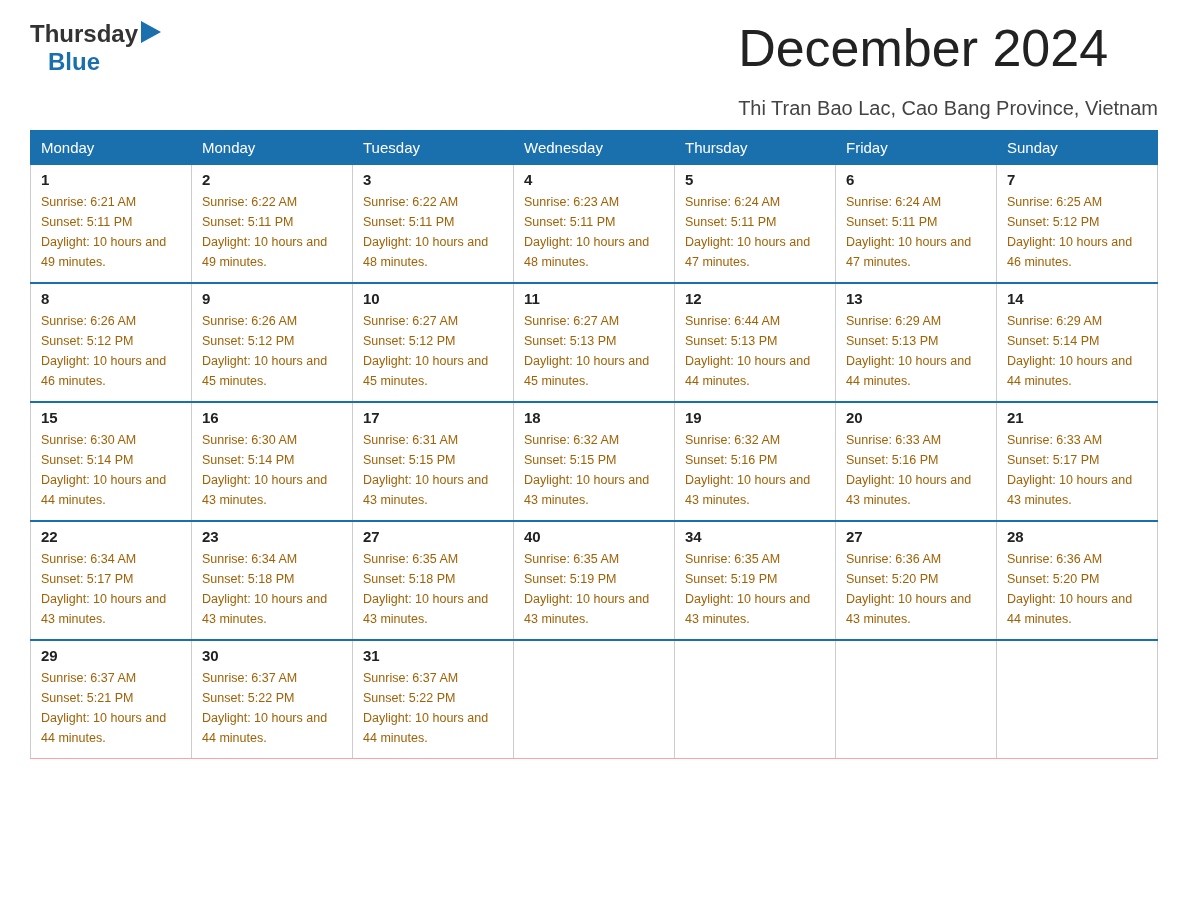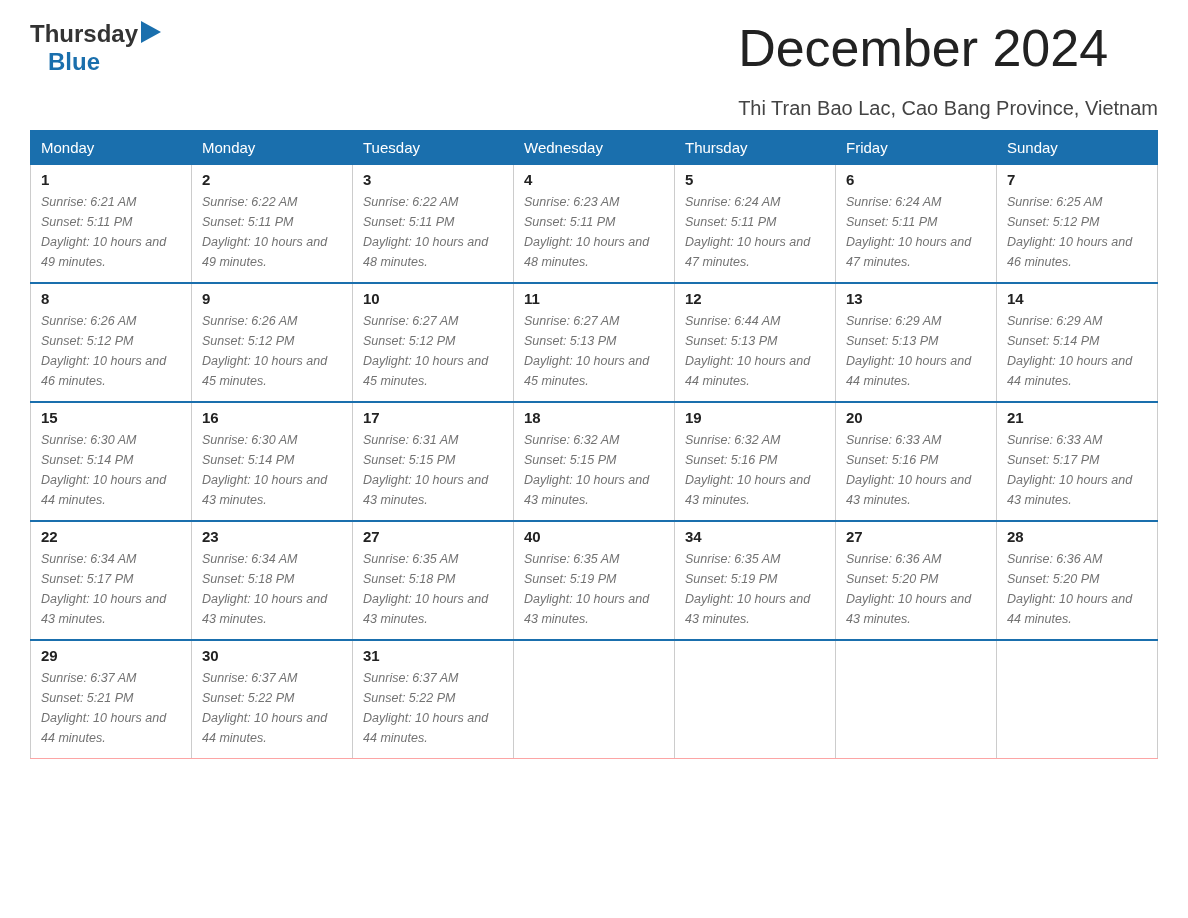--- a/index.html
+++ b/index.html
@@ -56,22 +56,21 @@
     }
     .day-num {
       font-size: 15px;
       font-weight: bold;
       color: #222;
       display: block;
       margin-bottom: 4px;
     }
     .day-info {
       line-height: 1.6;
-      color: #737373;
-      font-style: italic;
+      color: #a16207;
     }
     .calendar tr:last-child td {
       border-bottom: 1px solid #fca5a5;
     }
     .empty-cell {
       background: #fff;
     }
     
     .logo-wrapper {
       display: flex;

